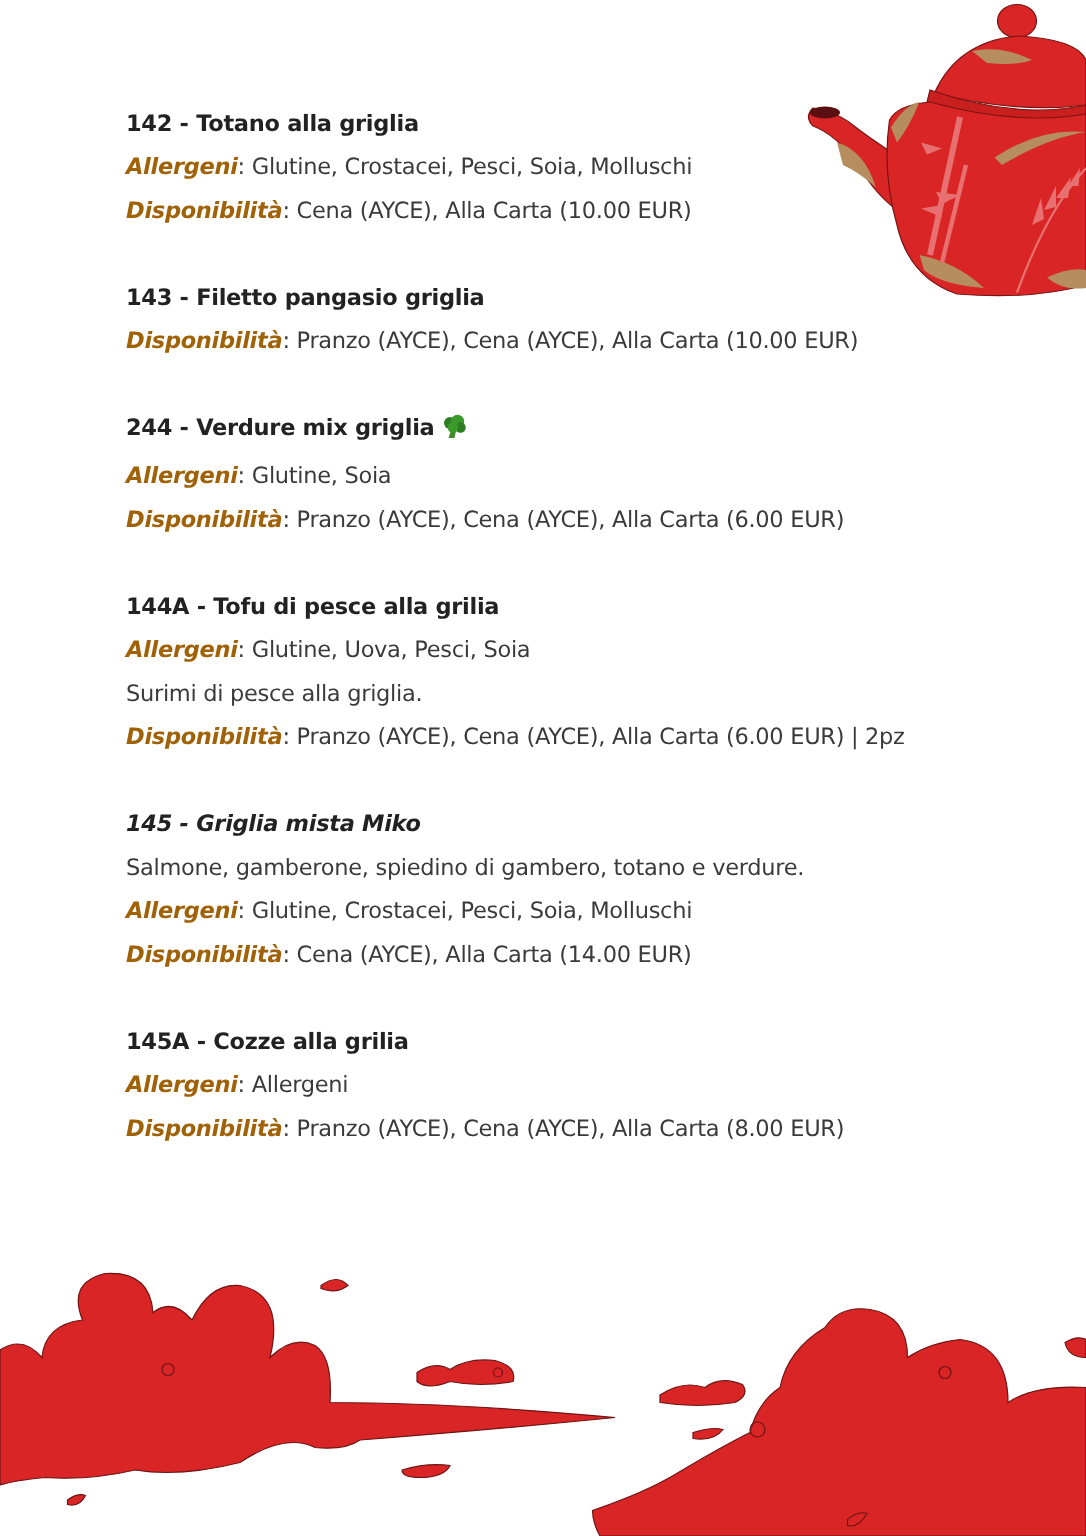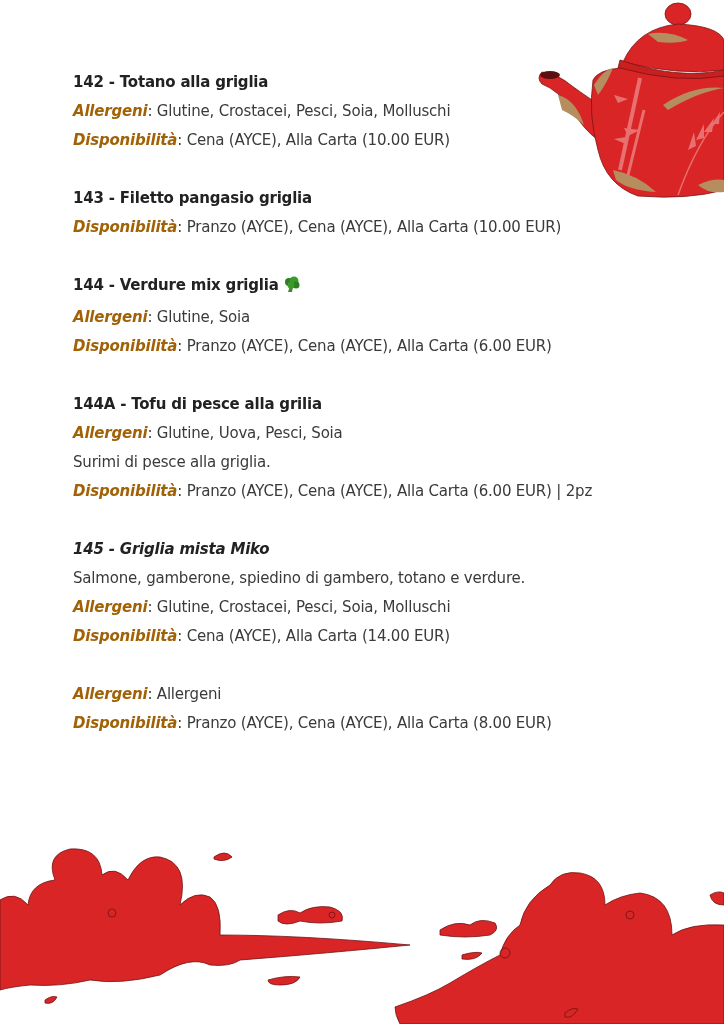--- a/index.html
+++ b/index.html
@@ -4,21 +4,21 @@
 <style>
   html, body { margin: 0; padding: 0; }
   body {
     width: 724px; height: 1024px; position: relative; overflow: hidden;
     background: #ffffff;
     font-family: "DejaVu Sans", "Liberation Sans", sans-serif;
     color: #2b2b2b;
   }
   .teapot { position: absolute; left: 528px; top: 0; width: 196px; height: 205px; }
   .clouds { position: absolute; left: 0; top: 835px; width: 724px; height: 189px; }
-  .menu { position: absolute; left: 73px; top: 68px; width: 620px; }
+  .menu { position: absolute; left: 84px; top: 68px; width: 620px; }
   .item { margin-bottom: 29px; }
   .line {
     font-size: 15px; line-height: 29px; white-space: nowrap;
     letter-spacing: -0.2px;
   }
   .title { font-weight: bold; color: #222; }
   .title.italic { font-style: italic; }
   .label { font-weight: bold; font-style: italic; color: #a16207; }
   .value { color: #3a3a3a; }
   .desc { color: #3a3a3a; }
@@ -90,21 +90,21 @@
     <div class="line"><span class="label">Allergeni</span><span class="value">: </span><span class="value">Glutine, Crostacei, Pesci, Soia, Molluschi</span></div>
     <div class="line"><span class="label">Disponibilità</span><span class="value">: </span><span class="value">Cena (AYCE), Alla Carta (10.00 EUR)</span></div>
   </div>
 
   <div class="item">
     <div class="line title">143 - Filetto pangasio griglia</div>
     <div class="line"><span class="label">Disponibilità</span><span class="value">: </span><span class="value">Pranzo (AYCE), Cena (AYCE), Alla Carta (10.00 EUR)</span></div>
   </div>
 
   <div class="item">
-    <div class="line"><span class="title">144 - Verdure mix griglia</span><span class="emoji"><svg width="18" height="17" viewBox="0 0 18 17">
+    <div class="line"><span class="title">244 - Verdure mix griglia</span><span class="emoji"><svg width="18" height="17" viewBox="0 0 18 17">
             <path d="M7 10 L5 16 L9 16 L10 11 Z" fill="#3f8a2a"></path>
             <circle cx="6" cy="6" r="4" fill="#2f7d22"></circle>
             <circle cx="11" cy="5" r="4.5" fill="#3a9a2a"></circle>
             <circle cx="13" cy="9" r="3.5" fill="#2f7d22"></circle>
             <circle cx="8" cy="9" r="3.5" fill="#3a9a2a"></circle>
           </svg></span></div>
     <div class="line"><span class="label">Allergeni</span><span class="value">: </span><span class="value">Glutine, Soia</span></div>
     <div class="line"><span class="label">Disponibilità</span><span class="value">: </span><span class="value">Pranzo (AYCE), Cena (AYCE), Alla Carta (6.00 EUR)</span></div>
   </div>
 
@@ -116,17 +116,18 @@
   </div>
 
   <div class="item">
     <div class="line title italic">145 - Griglia mista Miko</div>
     <div class="line desc">Salmone, gamberone, spiedino di gambero, totano e verdure.</div>
     <div class="line"><span class="label">Allergeni</span><span class="value">: </span><span class="value">Glutine, Crostacei, Pesci, Soia, Molluschi</span></div>
     <div class="line"><span class="label">Disponibilità</span><span class="value">: </span><span class="value">Cena (AYCE), Alla Carta (14.00 EUR)</span></div>
   </div>
 
   <div class="item">
+    <div class="line title">145A - Cozze alla grilia</div>
     <div class="line"><span class="label">Allergeni</span><span class="value">: </span><span class="value">Allergeni</span></div>
     <div class="line"><span class="label">Disponibilità</span><span class="value">: </span><span class="value">Pranzo (AYCE), Cena (AYCE), Alla Carta (8.00 EUR)</span></div>
   </div>
 
 </div>
 
 </body></html>

